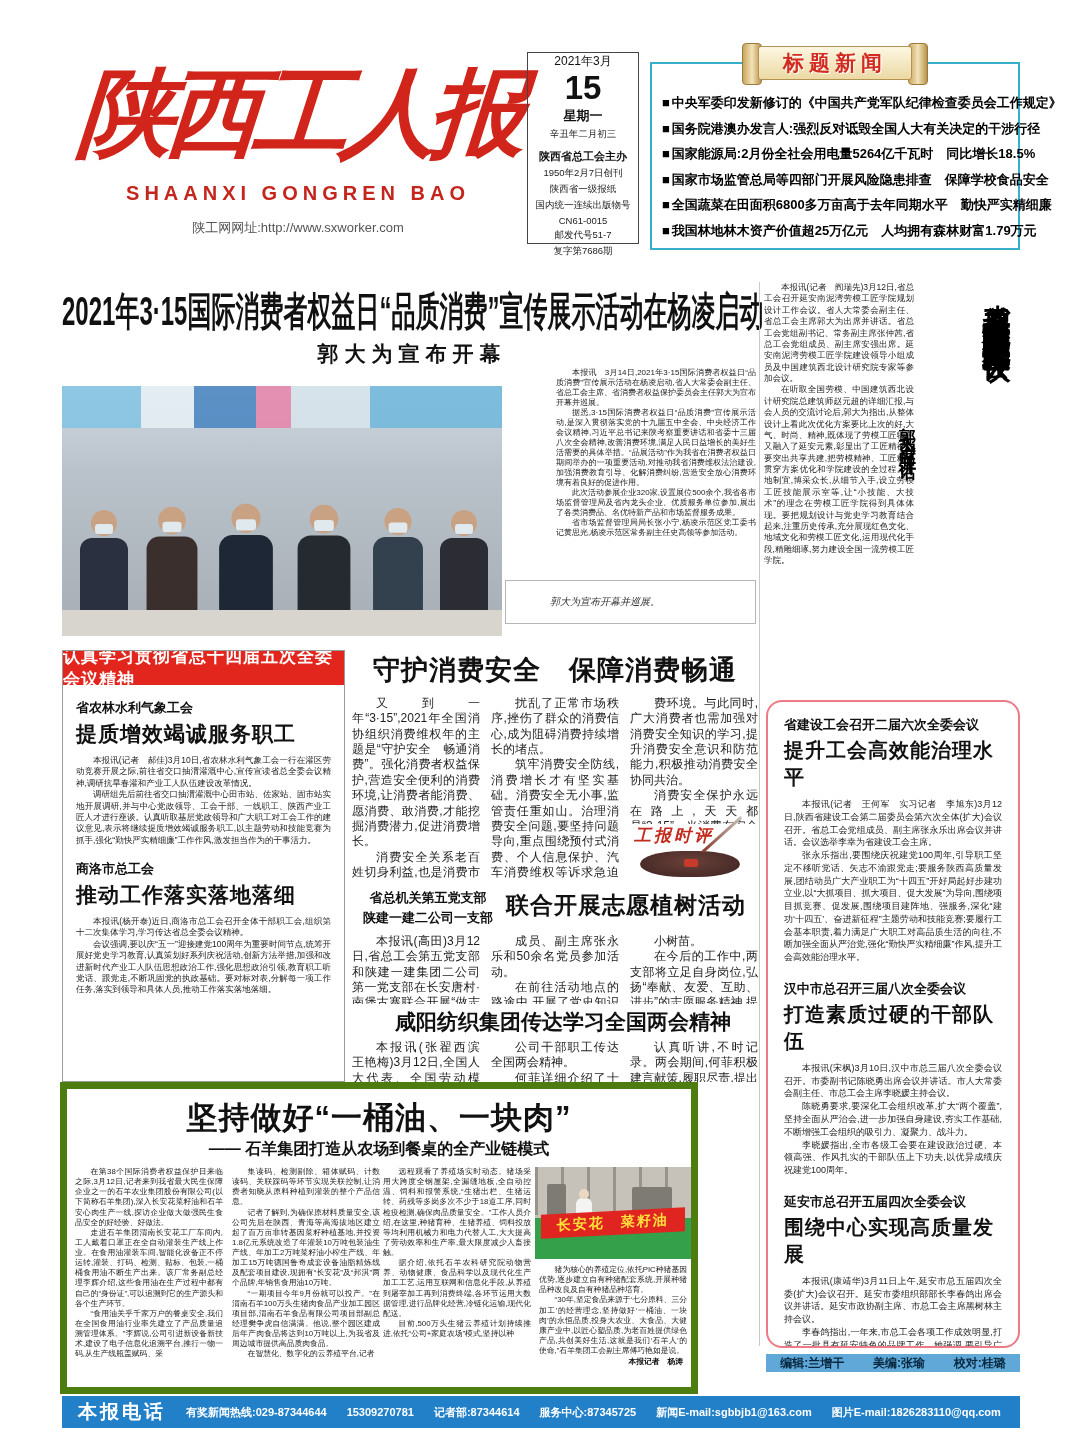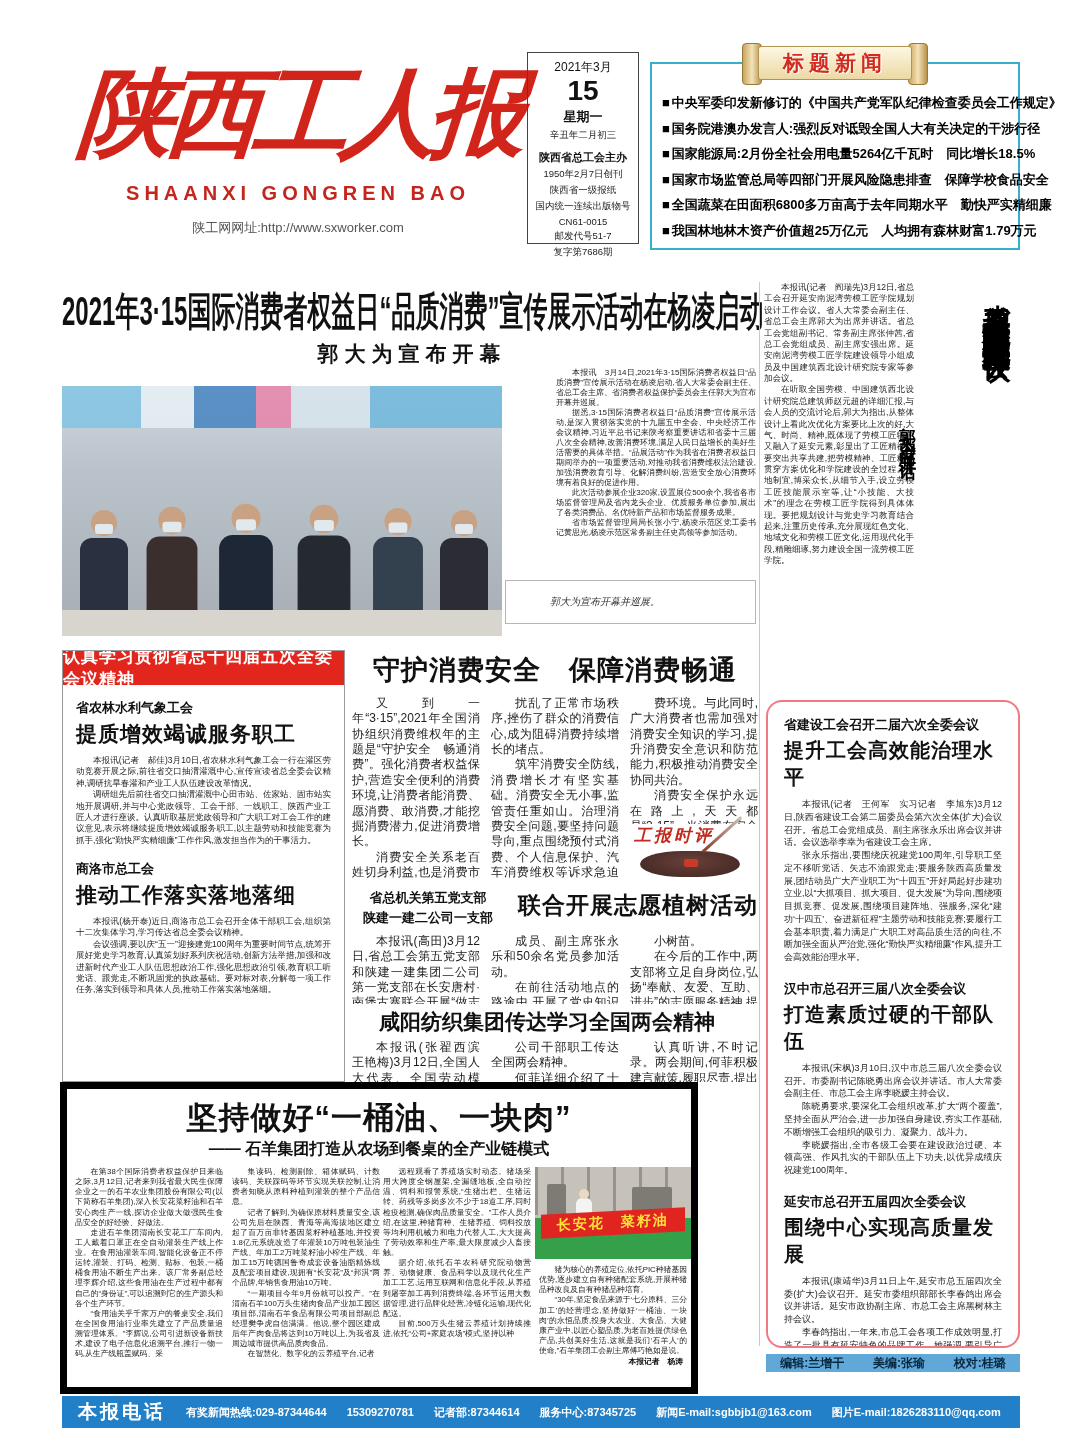--- a/index.html
+++ b/index.html
@@ -7,23 +7,23 @@
   .page{position:relative;width:1080px;height:1435px;margin:0 auto;background:#fff;color:#111;overflow:hidden}
   .abs{position:absolute}
 
   
   .mast-title{font-family:"DejaVu Serif",serif;font-style:italic;font-weight:bold;
     color:#d1251b;font-size:96px;line-height:1.35;letter-spacing:-8px;transform:skewX(-4deg);white-space:nowrap}
   .mast-en{color:#c4251c;font-weight:bold;font-size:20px;letter-spacing:5px;text-align:center;width:440px;margin-top:4px}
   .mast-web{color:#555;font-size:13px;text-align:center;width:440px;margin-top:14px}
 
   
-  .datebox{border:1px solid #444;text-align:center;padding-top:6px}
+  .datebox{border:1px solid #444;text-align:center;}
   .db-ym{font-size:12px}
-  .db-day{font-size:28px;font-weight:bold;line-height:1.1}
+  .db-day{font-size:33px;font-weight:bold;line-height:1.1}
   .db-week{font-size:13px;font-weight:bold;margin-top:1px}
   .db-s{font-size:9.5px;margin-top:3px;color:#222}
   .db-org{font-size:11px;font-weight:bold;margin-top:8px}
 
   
   .hnbox{border:2px solid #38aecd;padding:26px 10px 6px 10px}
   .hn-item{font-size:13px;font-weight:bold;line-height:25.5px;white-space:nowrap;color:#000}
   .hn-sq{margin-right:2px}
   .scrollwrap{position:absolute;top:-21px;left:50%;transform:translateX(-50%);width:186px;height:42px}
   .scroll-roll{position:absolute;top:0;width:20px;height:42px;background:linear-gradient(90deg,#caa65e,#f2e3b8,#b9924a);border:1px solid #9a7a3a;border-radius:4px}
@@ -62,32 +62,32 @@
 
   
   .ed-head{font-size:27px;font-weight:bold;text-align:center;letter-spacing:1px}
   .col{overflow:hidden}
   .col p{font-size:12px;line-height:1.28;text-align:justify;text-indent:2em;color:#1c1c1c}
   .gb-logo-text{color:#c32a1e;font-weight:bold;font-style:italic;font-size:17px;letter-spacing:3px}
   .inkstone{position:relative;width:100px;height:26px;margin-top:4px;margin-left:6px;background:radial-gradient(ellipse at 50% 40%,#6a4038,#3c2422);border-radius:50%/60%}
   .ink-red{position:absolute;left:44px;top:8px;width:14px;height:8px;background:#c83a2a;border-radius:2px}
   .pen{position:absolute;right:-8px;top:-18px;width:52px;height:3px;background:linear-gradient(90deg,#8a3a2a,#c8c2b8);transform:rotate(-42deg)}
   .tree-kicker{font-size:13px;font-weight:bold;line-height:20px;text-align:center}
-  .mid-head{font-size:23px;font-weight:bold;text-align:right;letter-spacing:1px}
+  .mid-head{font-size:23px;font-weight:bold;text-align:left;letter-spacing:1px}
 
   
   .sidebar{border:2px solid #ef7a85;border-radius:16px;padding:14px 16px}
   .sb-kicker{font-size:13px;font-weight:bold}
   .sb-head{font-size:20px;font-weight:bold;letter-spacing:1px;margin:3px 0 7px}
   .sidebar p{font-size:9px;line-height:1.42;text-align:justify;text-indent:2em;color:#1c1c1c}
   .sb-art{margin-bottom:16px}
   .edstrip{background:#5fa8d8;color:#07273f;font-size:12px;font-weight:bold;display:flex;align-items:center;justify-content:space-around}
 
   
-  .feature{border:7px solid #000000;background:#fff}
+  .feature{border:7px solid #4d7c0f;background:#fff}
   .ft-head{font-size:31px;font-weight:bold;text-align:center;letter-spacing:1px}
   .ft-sub{font-size:16px;font-weight:600;text-align:center}
   .ftcol{overflow:hidden}
   .ftcol p{font-size:7.8px;line-height:1.3;text-align:justify;text-indent:2em;color:#1c1c1c}
   .ft-byline{font-size:7.8px;text-align:right;padding-right:4px;font-weight:bold}
   .photo2{background:linear-gradient(#c6c2ba 0 55%,#35a04a 55% 100%);overflow:hidden;position:absolute}
   .p2-beams{position:absolute;top:0;left:0;right:0;height:52%;background:repeating-linear-gradient(90deg,#98948c 0 3px,transparent 3px 26px)}
   .p2-mach{position:absolute;background:#7e7a74;border-radius:2px}
   .p2-banner{position:absolute;left:4%;bottom:26%;width:92%;height:24px;background:#e02520;transform:skewY(-3deg);
     display:flex;align-items:center;justify-content:center;color:#ffe23a;font-weight:bold;font-size:14px;letter-spacing:2px}
@@ -258,21 +258,21 @@
   </div>
   <div class="abs col" style="left:491px;top:934px;width:128px;height:70px">
     <p>成员、副主席张永乐和50余名党员参加活动。</p>
     <p>在前往活动地点的路途中,开展了党史知识竞答和红歌联唱。活动现场,大家齐心协力,种下了100余株</p>
   </div>
   <div class="abs col" style="left:630px;top:934px;width:128px;height:70px">
     <p>小树苗。</p>
     <p>在今后的工作中,两支部将立足自身岗位,弘扬“奉献、友爱、互助、进步”的志愿服务精神,提振干事创业的精气神,为党旗增辉。</p>
   </div>
 
-  <div class="abs" style="left:344px;top:1008px;width:406px;font-size:21px;font-weight:bold;text-align:center">咸阳纺织集团传达学习全国两会精神</div>
+  <div class="abs" style="left:360px;top:1008px;width:406px;font-size:21px;font-weight:bold;text-align:center">咸阳纺织集团传达学习全国两会精神</div>
   <div class="abs col" style="left:352px;top:1040px;width:128px;height:42px">
     <p>本报讯(张翟西滨　王艳梅)3月12日,全国人大代表、全国劳动模范、赵梦桃小组现任组长何菲圆满完成出席大会各项使命后返回咸阳,第一时间向其所在的咸阳纺织集团有限</p>
   </div>
   <div class="abs col" style="left:491px;top:1040px;width:128px;height:42px">
     <p>公司干部职工传达全国两会精神。</p>
     <p>何菲详细介绍了十三届全国人大四次会议的主要精神、我省代表团主要活动、工作情况以及学习宣传贯彻会议精神的要求,与会人员</p>
   </div>
   <div class="abs col" style="left:630px;top:1040px;width:128px;height:42px">
     <p>认真听讲,不时记录。两会期间,何菲积极建言献策,履职尽责,提出了“传承梦桃精神,加强产业工人在岗培训”等建议,受到《工人日报》《陕西工人报》等媒体高度关注。</p>
   </div>

